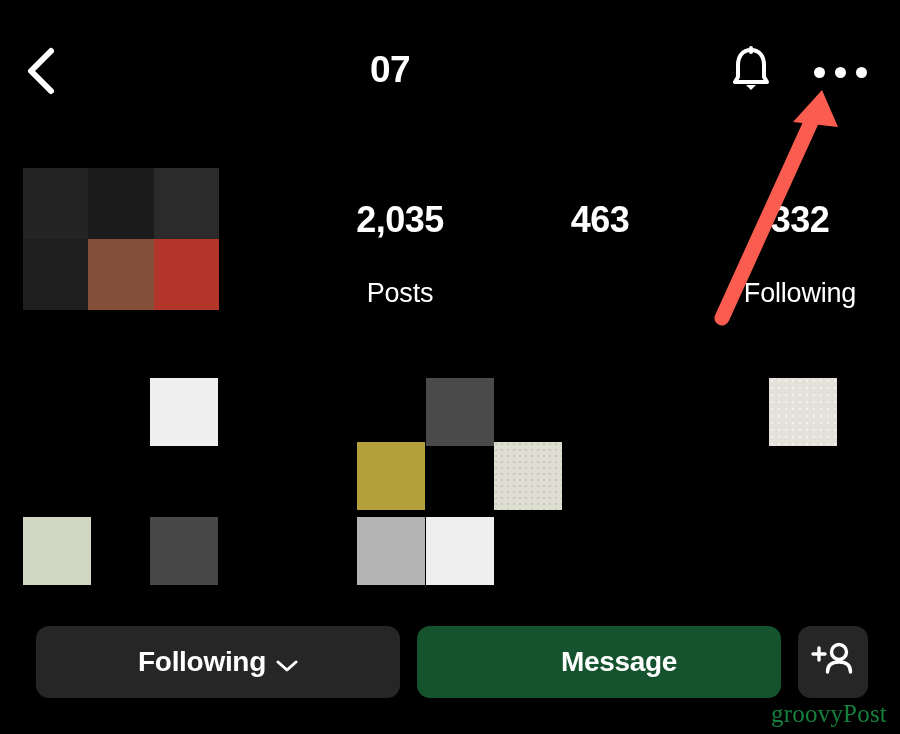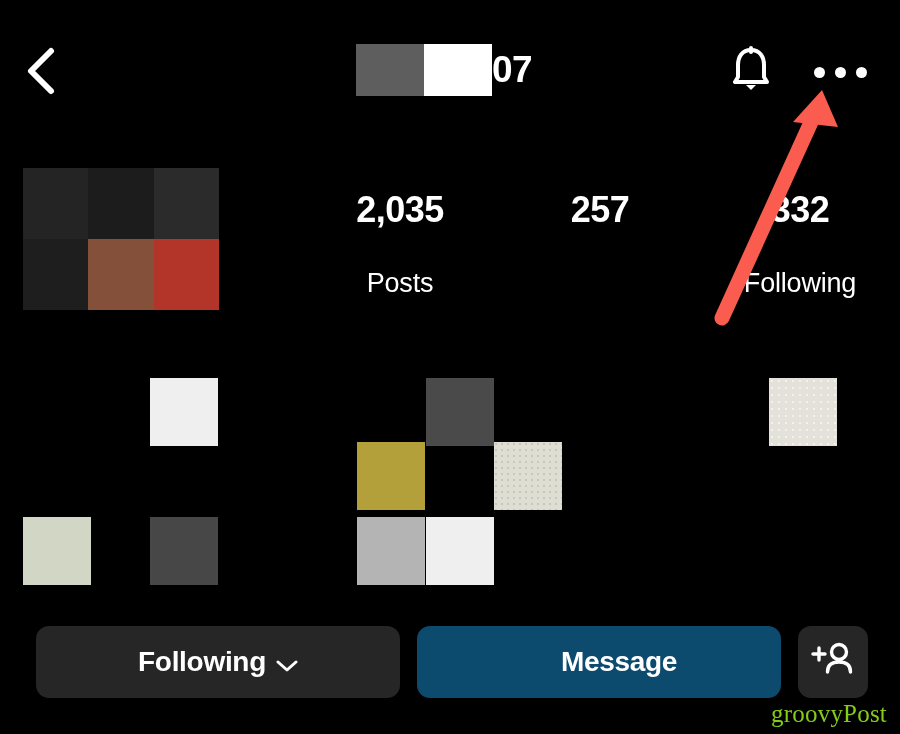--- a/index.html
+++ b/index.html
@@ -47,20 +47,21 @@
   }
   .back-btn svg { display: block; }
 
   .title-wrap {
     position: absolute;
     left: 356px;
     top: 44px;
     height: 52px;
     display: flex;
     align-items: center;
+    flex-direction: column;
   }
   .redact {
     display: block;
     height: 52px;
   }
   .redact.gray  { width: 68px; background: #5e5e5e; }
   .redact.white { width: 68px; background: #ffffff; }
   .title-text {
     font-size: 37px;
     font-weight: bold;
@@ -110,21 +111,21 @@
     grid-template-columns: repeat(3, 1fr);
     grid-template-rows: repeat(2, 1fr);
     overflow: hidden;
   }
   .avatar span { display: block; width: 100%; height: 100%; }
 
   
   .stats {
     position: absolute;
     left: 300px;
-    top: 188px;
+    top: 198px;
     width: 600px;
     height: 92px;
     display: flex;
     align-items: flex-start;
   }
   .stat {
     flex: 1 1 0;
     text-align: center;
   }
   .stat-value {
@@ -272,21 +273,21 @@
       <span style="background: rgb(132, 80, 58);"></span>
       <span style="background: rgb(179, 52, 40);"></span>
     </div>
 
   <div class="stats">
     <div class="stat">
       <span class="stat-value">2,035</span>
       <span class="stat-label">Posts</span>
     </div>
     <div class="stat">
-      <span class="stat-value">257</span>
+      <span class="stat-value">463</span>
     </div>
     <div class="stat">
       <span class="stat-value">332</span>
       <span class="stat-label">Following</span>
     </div>
   </div>
 
   <div class="mosaic" id="mosaic">
       <div class="tile" style="left: 150px; top: 18px; background-color: rgb(239, 239, 239);"></div>
       <div class="tile" style="left: 426px; top: 18px; background-color: rgb(74, 74, 74);"></div>
@@ -303,21 +304,21 @@
 
     <button class="btn btn-following" style="background: rgb(38, 38, 38);">
       <span>Following</span>
       <span class="chev">
         <svg width="22" height="14" viewBox="0 0 22 14" aria-hidden="true">
           <polyline points="2,3 11,11 20,3" fill="none" stroke="#ffffff" stroke-width="3" stroke-linecap="round" stroke-linejoin="round"></polyline>
         </svg>
       </span>
     </button>
 
-    <button class="btn btn-message" style="background: #0c4a6e; padding-left: 40px;">
+    <button class="btn btn-message" style="background: #14532d; padding-left: 40px;">
       <span>Message</span>
     </button>
 
     <button class="btn btn-icon" style="background: rgb(38, 38, 38);">
       <span>
         <svg width="44" height="36" viewBox="0 0 44 36" aria-hidden="true">
           <circle cx="28" cy="11" r="7.5" fill="none" stroke="#ffffff" stroke-width="3.4"></circle>
           <path d="M16.5 31 C16.5 23.5 21.5 21 28 21 C34.5 21 39.5 23.5 39.5 31" fill="none" stroke="#ffffff" stroke-width="3.4" stroke-linecap="round"></path>
           <path d="M8 7 L8 19 M2 13 L14 13" stroke="#ffffff" stroke-width="3.4" stroke-linecap="round"></path>
         </svg>
@@ -325,15 +326,15 @@
     </button>
   </div>
 
   <div class="annotation">
     <svg class="annotation" viewBox="0 0 900 734" aria-hidden="true">
       <line id="arrowShaft" x1="722" y1="318" x2="812" y2="120" stroke="#fa5c4f" stroke-width="15" stroke-linecap="round"></line>
       <polygon id="arrowHead" points="822,90 793,122 838,127" fill="#fa5c4f"></polygon>
     </svg>
   </div>
 
-  <div class="watermark" style="color: #84cc16;">groovyPost</div>
+  <div class="watermark" style="color: #15803d;">groovyPost</div>
 
 </div>
 
 </body></html>

